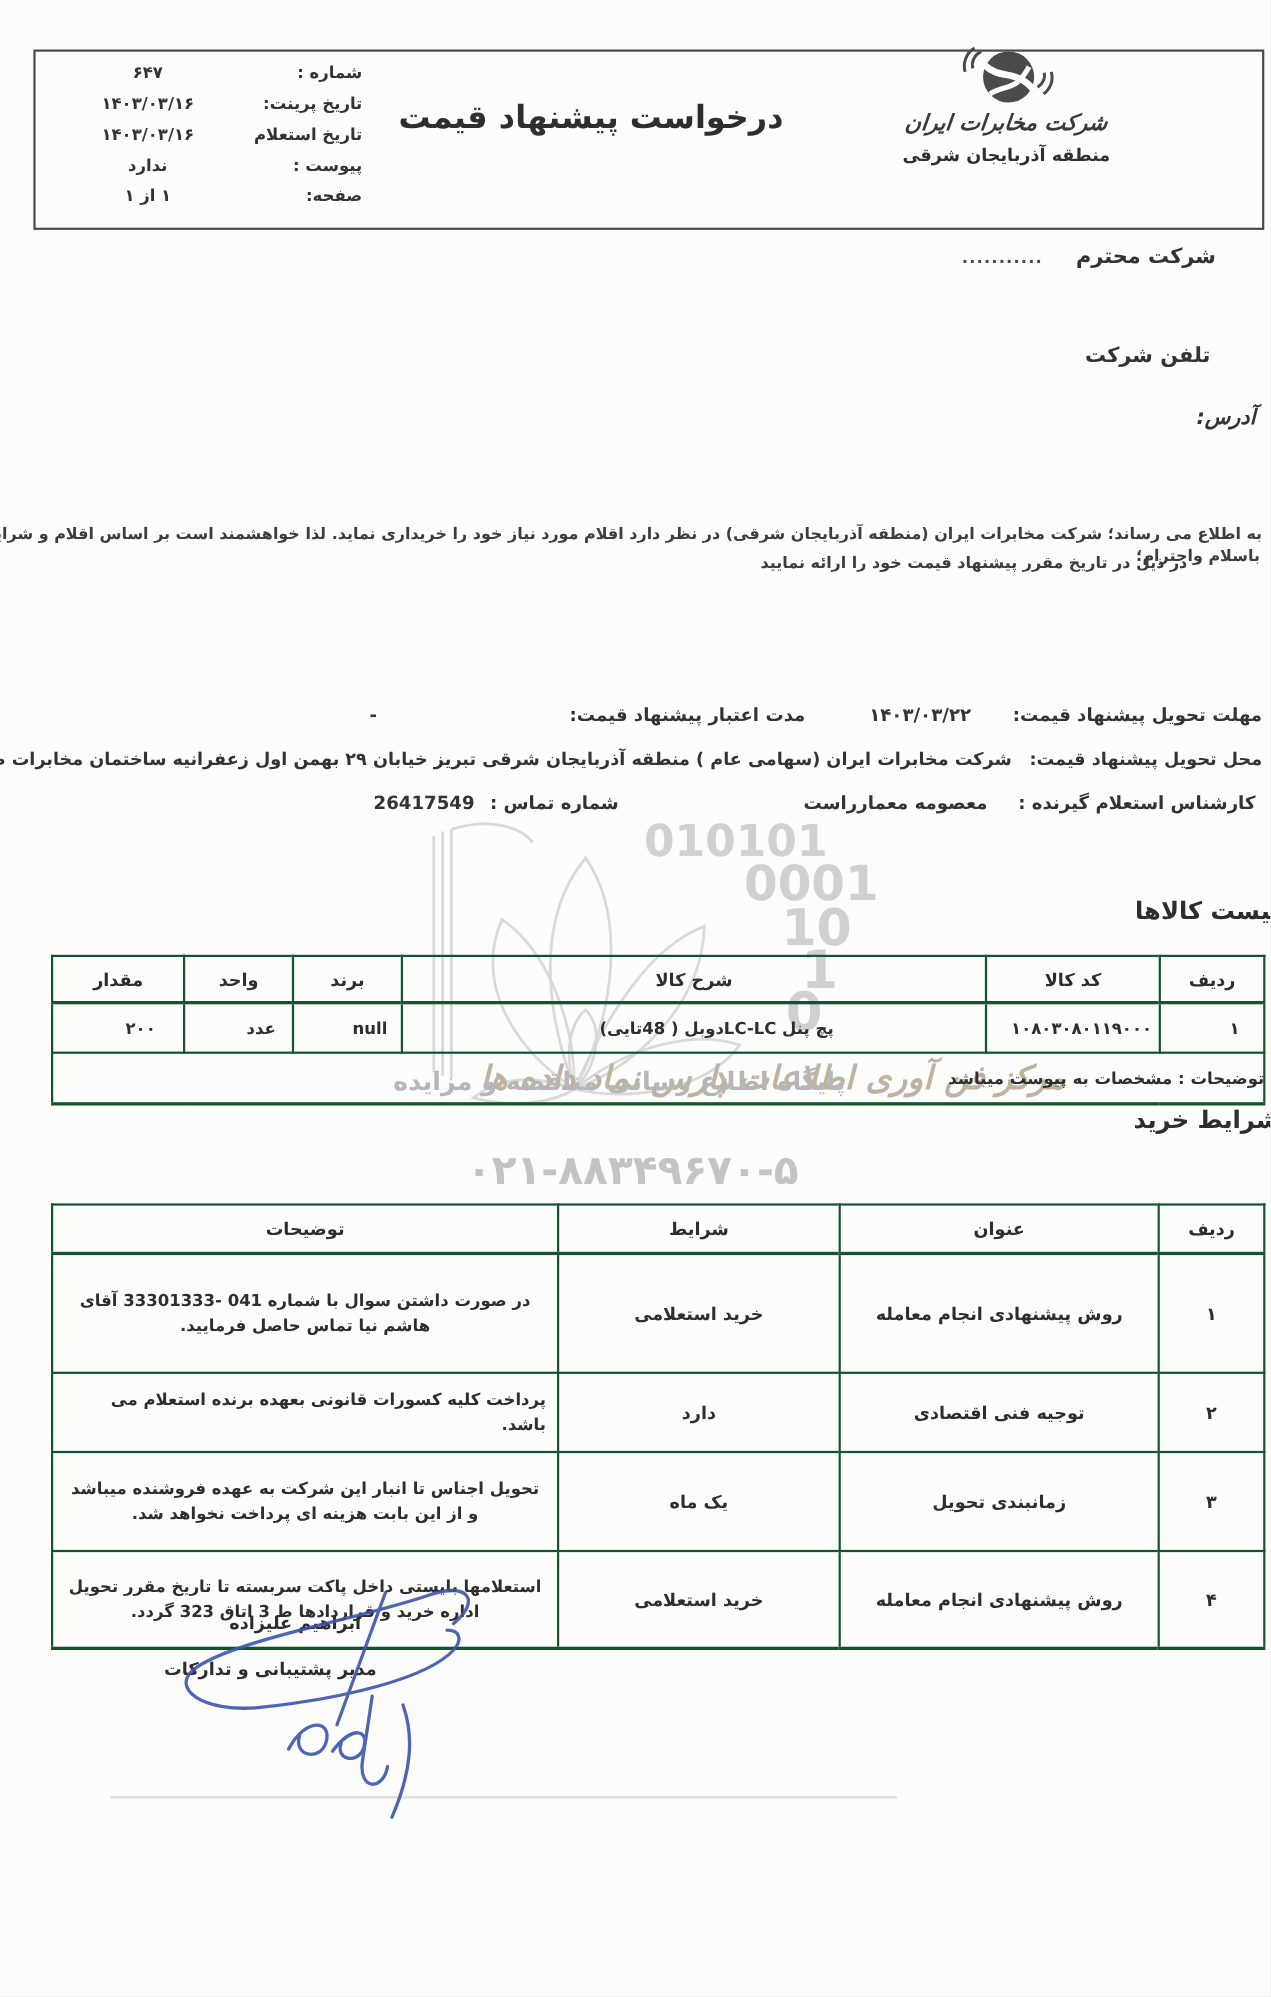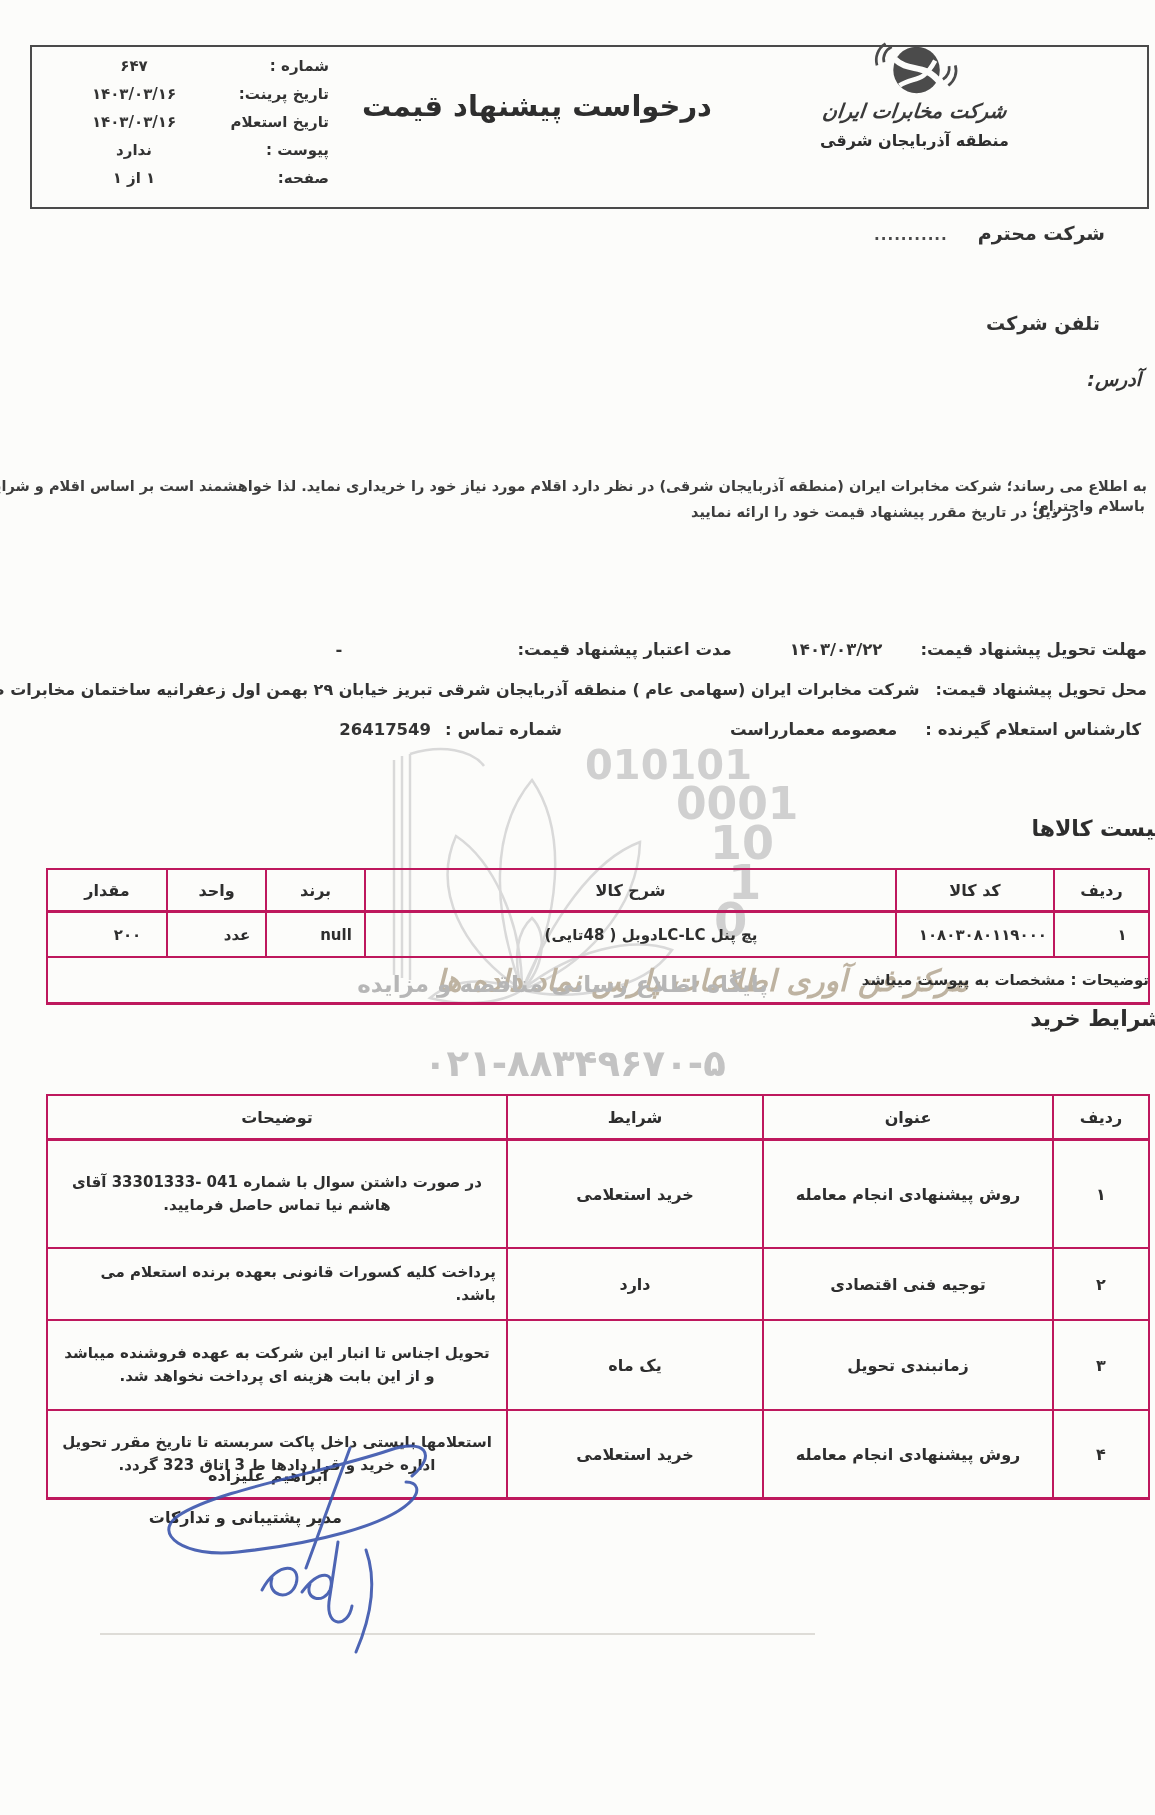--- a/index.html
+++ b/index.html
@@ -32,21 +32,21 @@
   .logo-region{font-size:16px;font-weight:bold;color:#2f2f2f;margin-top:8px;white-space:nowrap;}
   
   .abs{position:absolute;z-index:1;white-space:nowrap;}
   .addr-line{font-size:19px;font-weight:bold;color:#333;}
   .dots{letter-spacing:1px;color:#4a4a4a;font-size:15px;}
   .small-line{font-size:14.5px;font-weight:bold;color:#3d3d3d;}
   .info-row{display:flex;direction:rtl;align-items:baseline;font-size:16.5px;font-weight:bold;color:#333;}
   .section-heading{position:absolute;right:-8px;z-index:1;font-size:22px;font-weight:bold;color:#2d2d2d;white-space:nowrap;}
   
   table.doc{position:absolute;left:46px;width:1102px;border-collapse:collapse;table-layout:fixed;z-index:1;background:transparent;direction:rtl;}
-  table.doc td{border:2px solid #be185d;text-align:center;vertical-align:middle;font-weight:bold;color:#2e2e2e;padding:2px 6px;background:transparent;}
+  table.doc td{border:2px solid #14532d;text-align:center;vertical-align:middle;font-weight:bold;color:#2e2e2e;padding:2px 6px;background:transparent;}
   table.doc tr.head td{font-size:16px;border-bottom-width:3px;}
   .goods-tbl{top:868px;}
   .goods-tbl tr.head td{height:36px;}
   .goods-tbl tr.data td{height:39px;font-size:15px;padding-left:47px;}
   .goods-tbl tr.note td{height:40px;font-size:15px;text-align:right;border-top-width:2px;}
   .note-inner{margin-right:-7px;display:block;}
   .terms-tbl{top:1094px;}
   .terms-tbl tr.head td{height:38px;}
   .terms-tbl td.desc{font-size:15px;line-height:1.55;padding:4px 10px;}
   .terms-tbl tr.r1 td{height:98px;}

